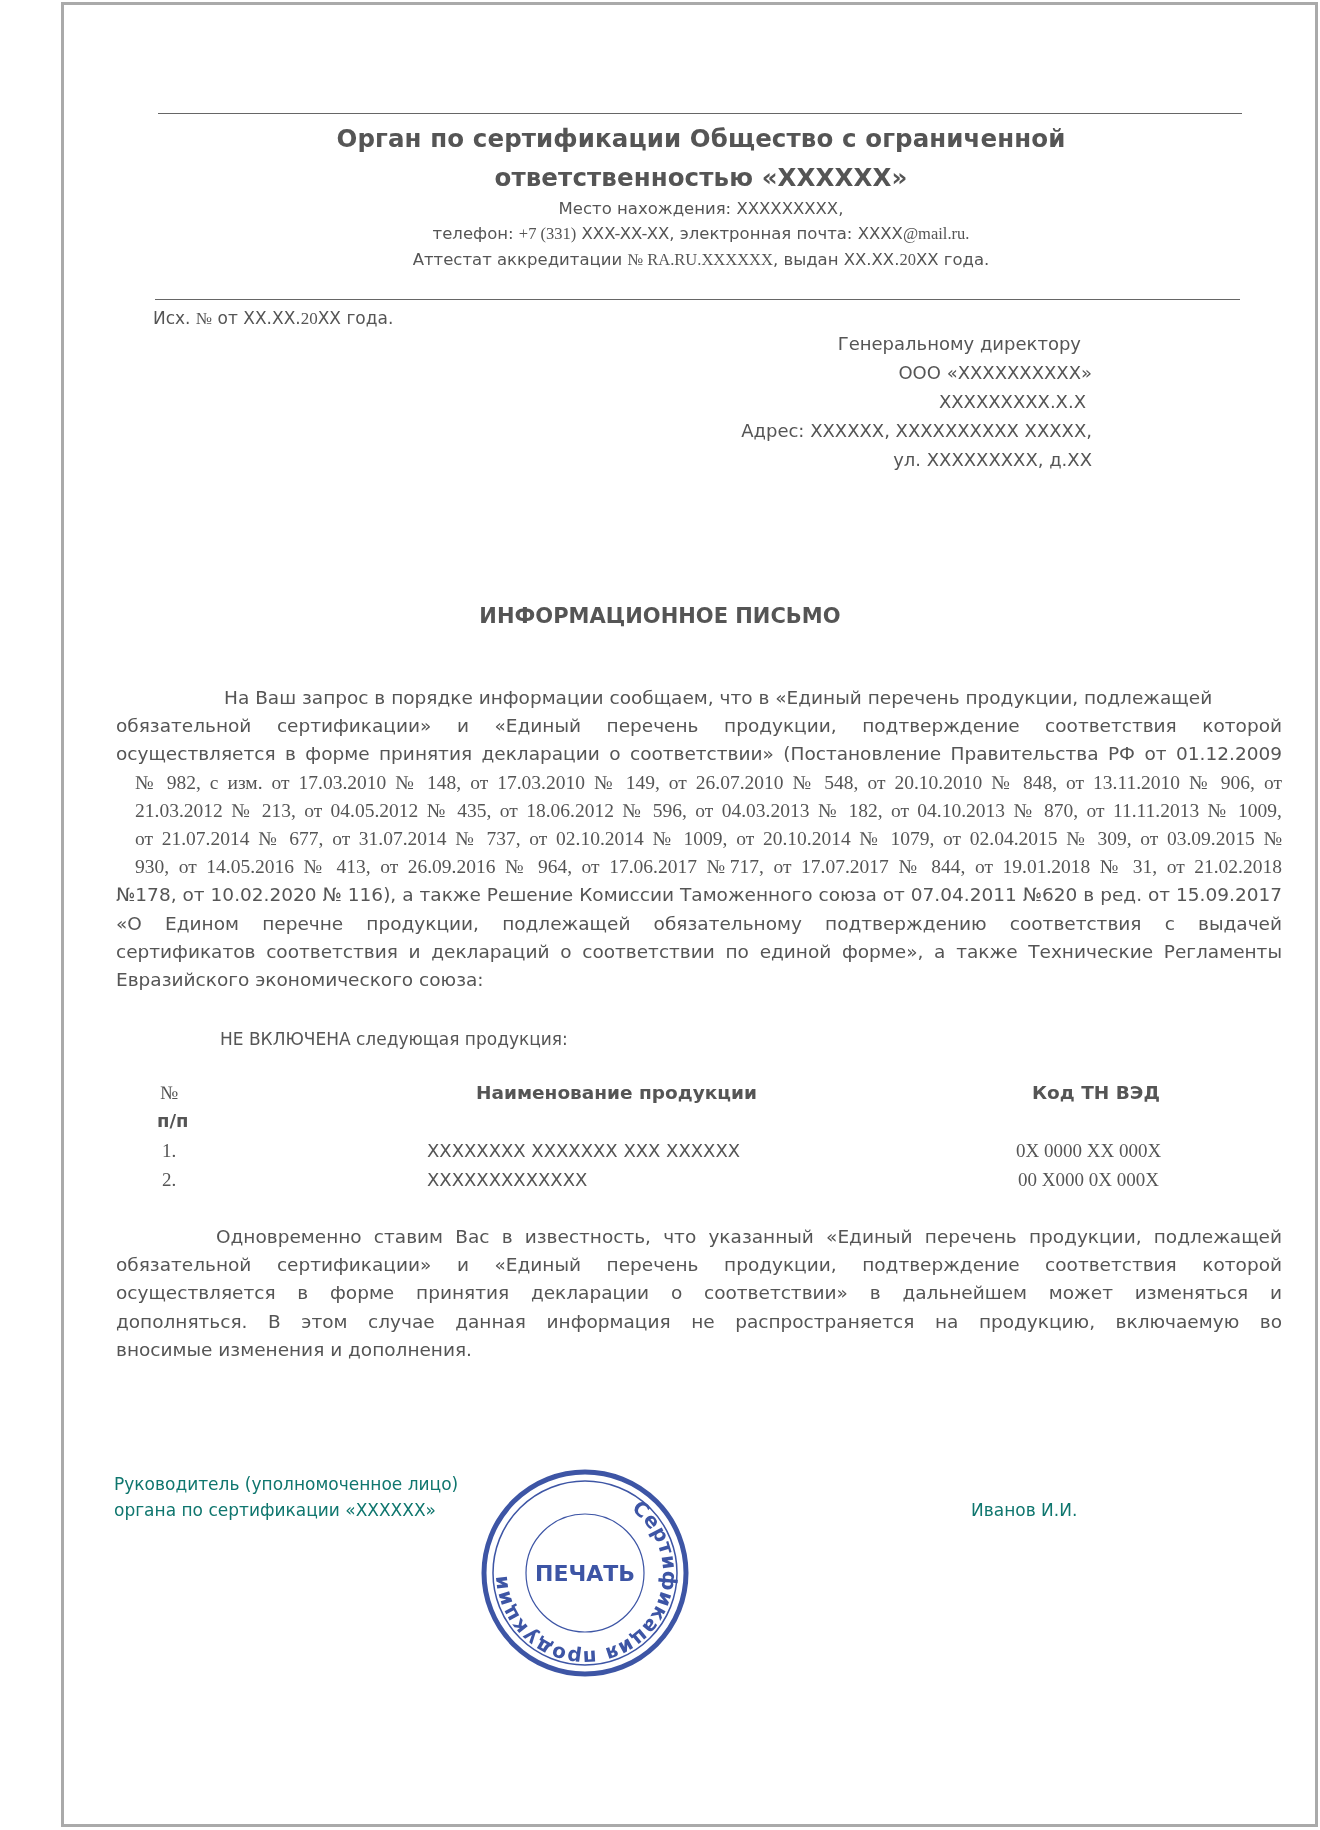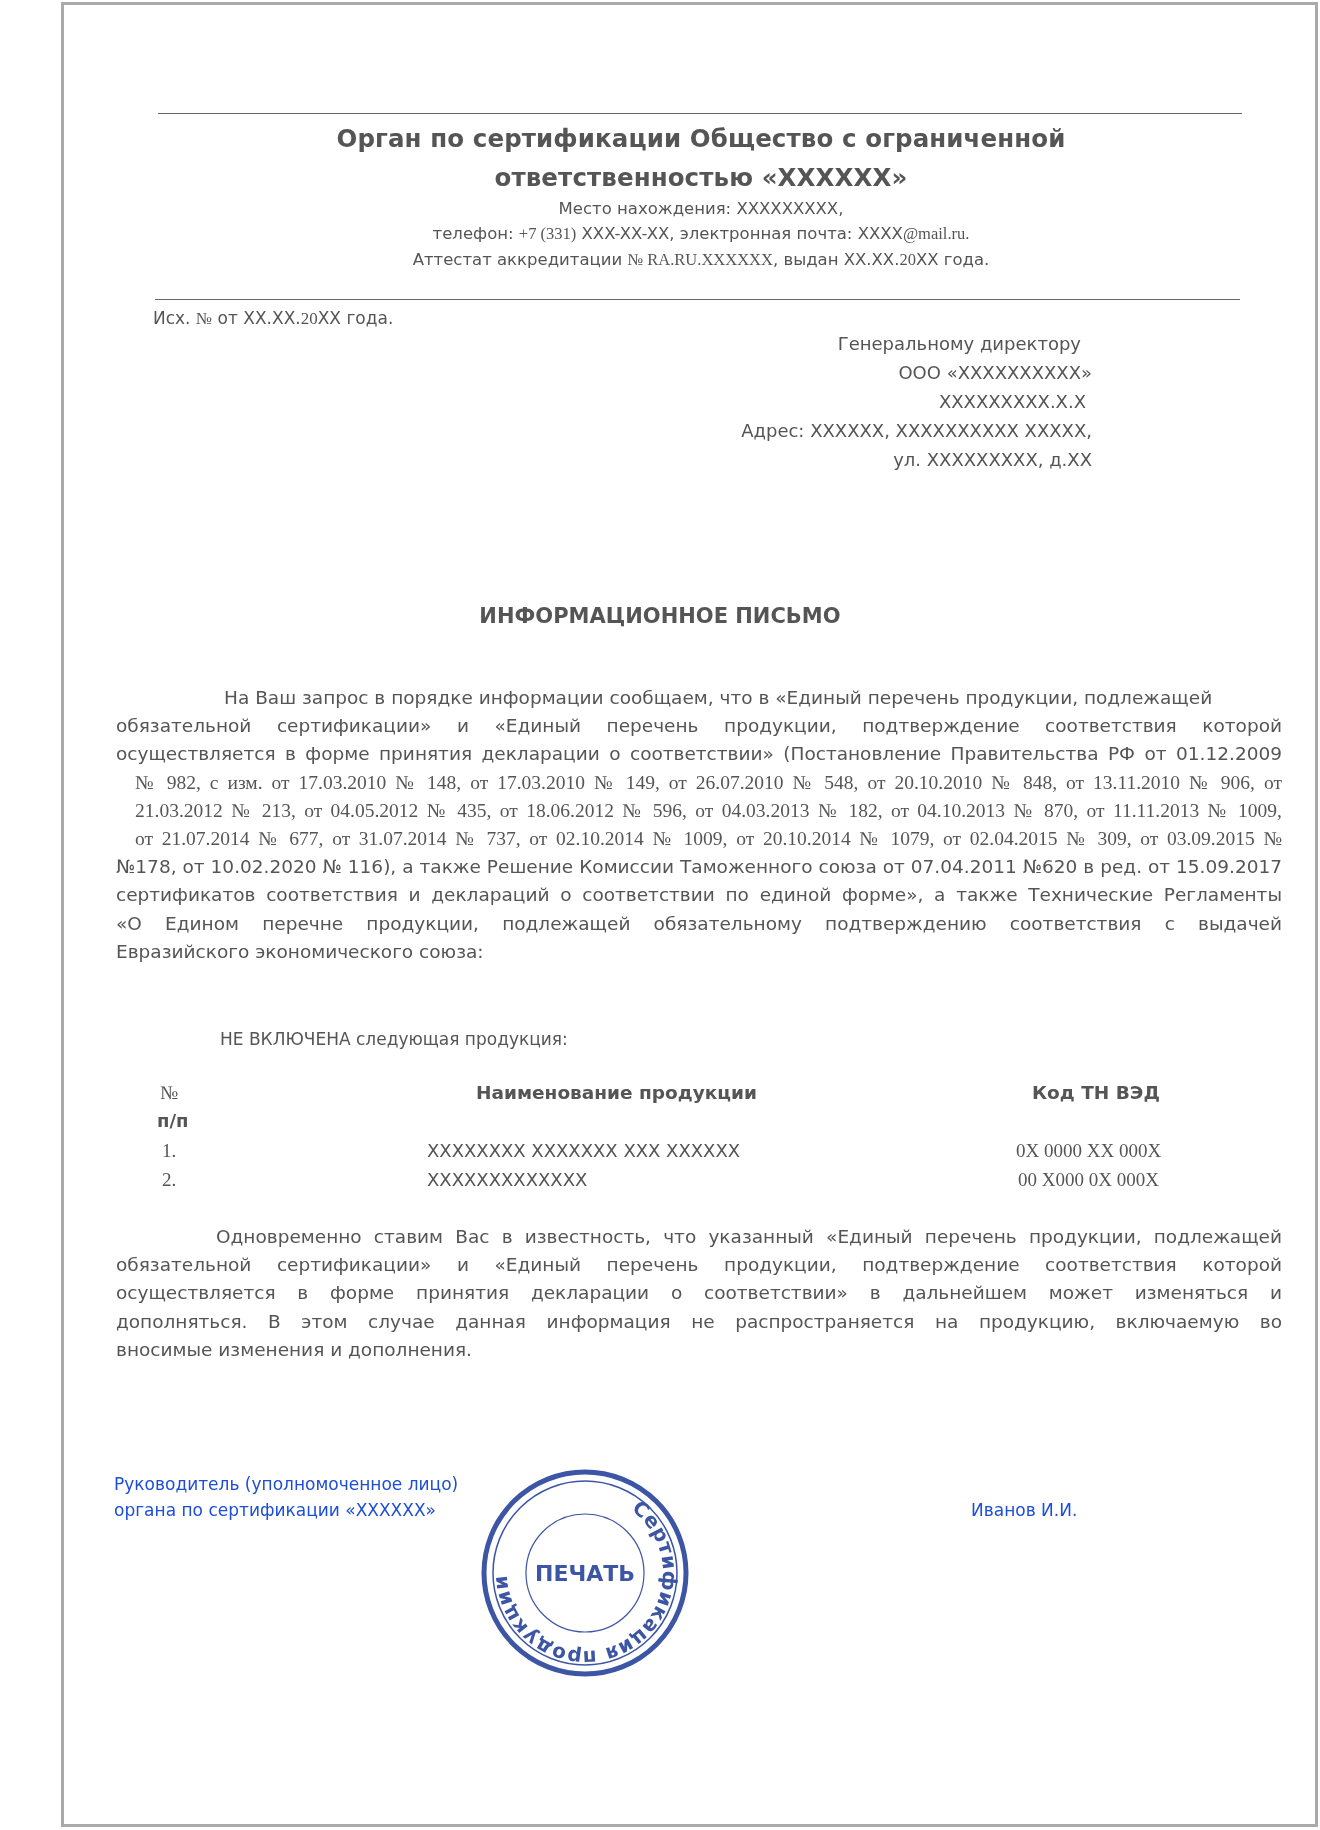--- a/index.html
+++ b/index.html
@@ -18,21 +18,21 @@
     .addr { position:absolute; right:228px; font-size:18px; color:#555555; white-space:nowrap; }
     .heading { position:absolute; left:0; width:1320px; text-align:center; font-weight:bold;
                font-size:21px; color:#555555; top:604px; }
     .para { position:absolute; left:116px; width:1166px; font-size:18.5px; line-height:28.2px;
             text-align:justify; color:#555555; }
     .para .ln { display:block; text-align:justify; text-align-last:justify; white-space:nowrap; }
     .para .ln.last { text-align-last:left; }
     .num { font-family:"Liberation Serif", "DejaVu Serif", serif; font-size:19.5px;margin-left:19px; }
     .tbl { position:absolute; font-size:18.5px; color:#555555; }
     .tbl-h { font-weight:bold; }
-    .sign { position:absolute; font-size:17px; color:#1d4ed8; line-height:26px; }
+    .sign { position:absolute; font-size:17px; color:#0f766e; line-height:26px; }
     .stamp { position:absolute; left:479px; top:1467px; width:212px; height:212px; }
   </style>
 </head>
 <body>
 
 <div class="page"></div>
 
 <div class="rule" style="left:158px; top:113px; width:1084px;"></div>
 
 <div class="hdr-title" style="top:124px;">Орган по сертификации Общество с ограниченной</div>
@@ -60,23 +60,24 @@
 
 <div class="heading">ИНФОРМАЦИОННОЕ ПИСЬМО</div>
 
 <div class="para" style="top:684px;">
   <span class="ln" style="padding-left:108px; text-align-last:left; word-spacing:0px;">На Ваш запрос в порядке информации сообщаем, что в «Единый перечень продукции, подлежащей</span>
   <span class="ln">обязательной сертификации» и «Единый перечень продукции, подтверждение соответствия которой</span>
   <span class="ln">осуществляется в форме принятия декларации о соответствии» (Постановление Правительства РФ от 01.12.2009</span>
   <span class="ln num">№ 982, с изм. от 17.03.2010 № 148, от 17.03.2010 № 149, от 26.07.2010 № 548, от 20.10.2010 № 848, от 13.11.2010 № 906, от</span>
   <span class="ln num">21.03.2012 № 213, от 04.05.2012 № 435, от 18.06.2012 № 596, от 04.03.2013 № 182, от 04.10.2013 № 870, от 11.11.2013 № 1009,</span>
   <span class="ln num">от 21.07.2014 № 677, от 31.07.2014 № 737, от 02.10.2014 № 1009, от 20.10.2014 № 1079, от 02.04.2015 № 309, от 03.09.2015 №</span>
+  <span class="ln num">930, от 14.05.2016 № 413, от 26.09.2016 № 964, от 17.06.2017 №717, от 17.07.2017 № 844, от 19.01.2018 № 31, от 21.02.2018</span>
   <span class="ln">№178, от 10.02.2020 № 116), а также Решение Комиссии Таможенного союза от 07.04.2011 №620 в ред. от 15.09.2017</span>
+  <span class="ln">«О Едином перечне продукции, подлежащей обязательному подтверждению соответствия с выдачей</span>
   <span class="ln">сертификатов соответствия и деклараций о соответствии по единой форме», а также Технические Регламенты</span>
-  <span class="ln">«О Едином перечне продукции, подлежащей обязательному подтверждению соответствия с выдачей</span>
   <span class="ln last">Евразийского экономического союза:</span>
 </div>
 
 <div class="abs" style="left:220px; top:1029px; font-size:17px;">НЕ ВКЛЮЧЕНА следующая продукция:</div>
 
 <div class="tbl tbl-h serif" style="left:160px; top:1082px; font-size:19px; font-weight:normal;">№</div>
 <div class="tbl tbl-h" style="left:157px; top:1110px; font-size:18px;">п/п</div>
 <div class="tbl tbl-h" style="left:476px; top:1082px;">Наименование продукции</div>
 <div class="tbl tbl-h" style="left:1032px; top:1082px;">Код ТН ВЭД</div>
 

